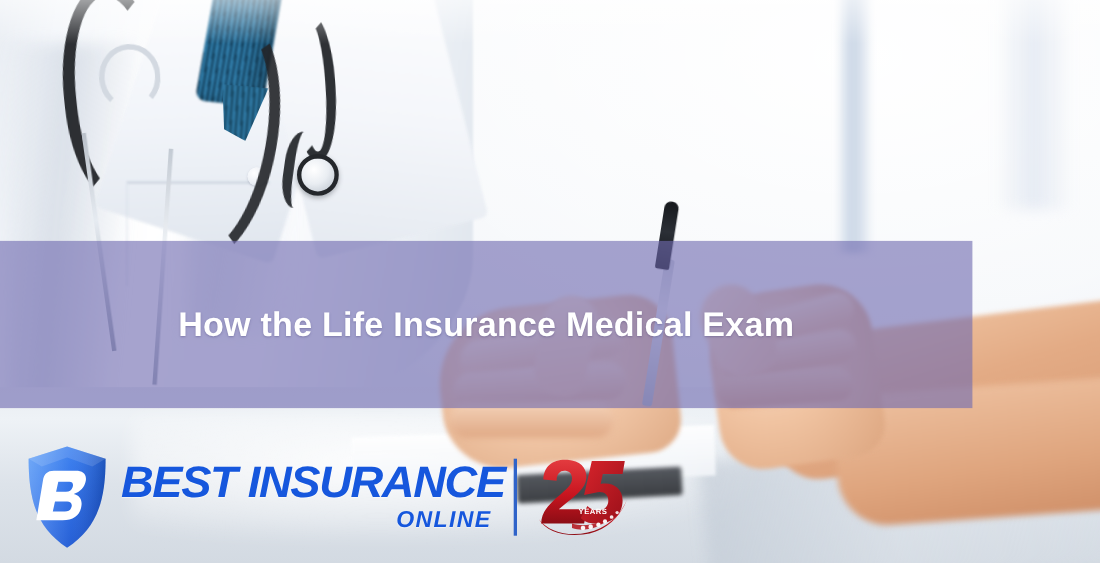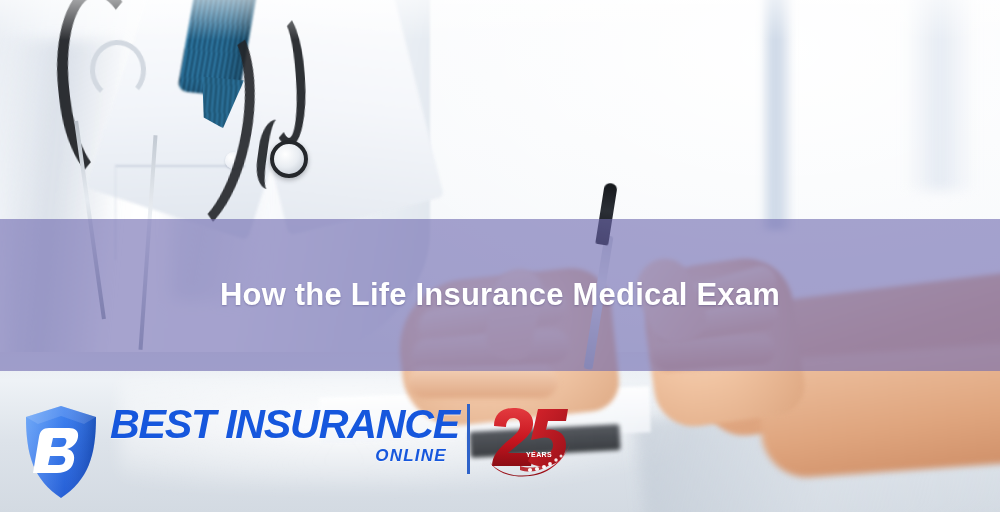--- a/index.html
+++ b/index.html
@@ -303,42 +303,42 @@
   .pen-cap{
     position:absolute; left:600px; top:183px; width:13px; height:62px;
     background:linear-gradient(180deg,#16181c 0%, #2b2f36 45%, #0f1114 100%);
     transform:rotate(9deg);
     border-radius:6px 6px 2px 2px;
     filter:blur(.5px);
   }
 
   
   .title-band{
-    position:absolute; left:0; top:219px; width:1000px; height:152px;
+    position:absolute; left:0; top:219px; width:884px; height:152px;
     background:rgba(112,106,176,.62);
     display:flex; flex-direction:column;
     align-items:center; justify-content:center;
     gap:14px;
   }
   .title-line{
     color:#ffffff;
     font-family:"Liberation Sans", sans-serif;
     font-weight:700;
     font-size:31px;
     letter-spacing:.2px;
     line-height:1.05;
     text-align:center;
     white-space:nowrap;
     text-shadow:0 1px 2px rgba(60,54,110,.35);
   }
 
   
   .logo-bar{
     position:absolute; left:22px; top:404px;
-    display:flex; align-items:flex-start; gap:10px;
+    display:flex; align-items:center; gap:10px;
   }
 
   .shield{
     position:relative;
     width:78px; height:96px;
     flex:0 0 auto;
   }
   .shield svg{ display:block; width:78px; height:96px; }
 
   .wordmark{
@@ -357,21 +357,21 @@
     color:#1657dd;
     transform:scaleX(1.03);
     transform-origin:left center;
     white-space:nowrap;
     text-shadow:0 1px 1px rgba(255,255,255,.55);
   }
   .wm-sub{
     font-family:"Liberation Sans", sans-serif;
     font-weight:700;
     font-style:italic;
-    font-size:17px;
+    font-size:21px;
     letter-spacing:1.2px;
     color:#1657dd;
     margin-top:3px;
     margin-right:2px;
     white-space:nowrap;
     text-shadow:0 1px 1px rgba(255,255,255,.55);
   }
 
   .divider{
     width:3px; height:70px;

